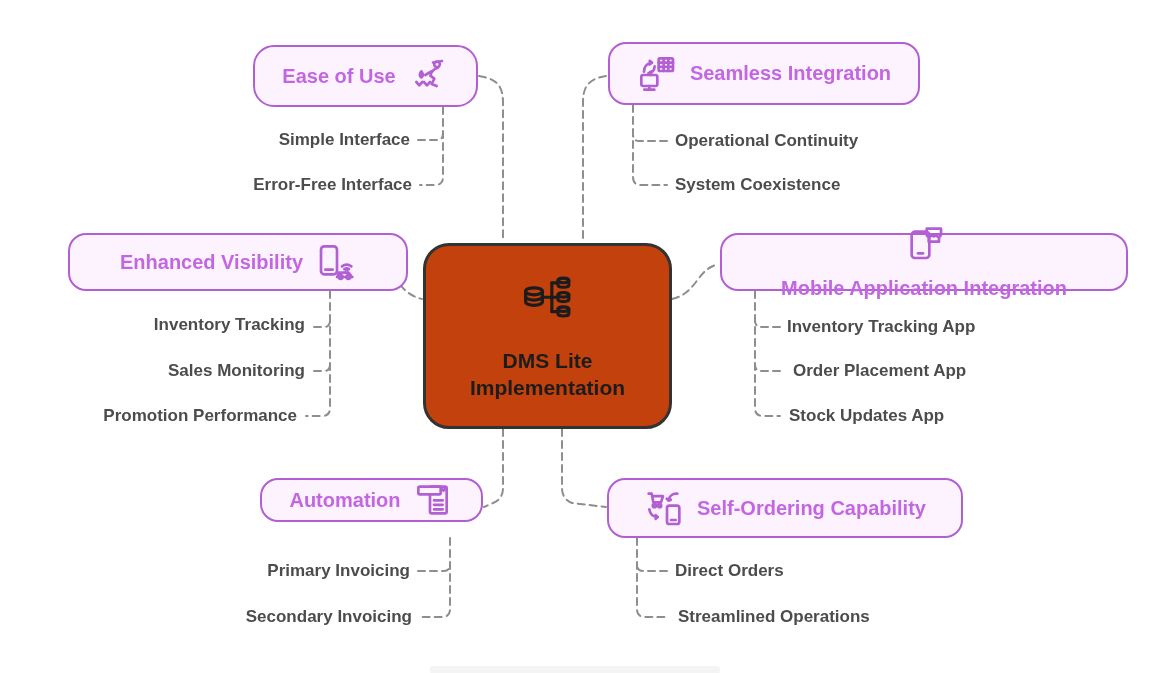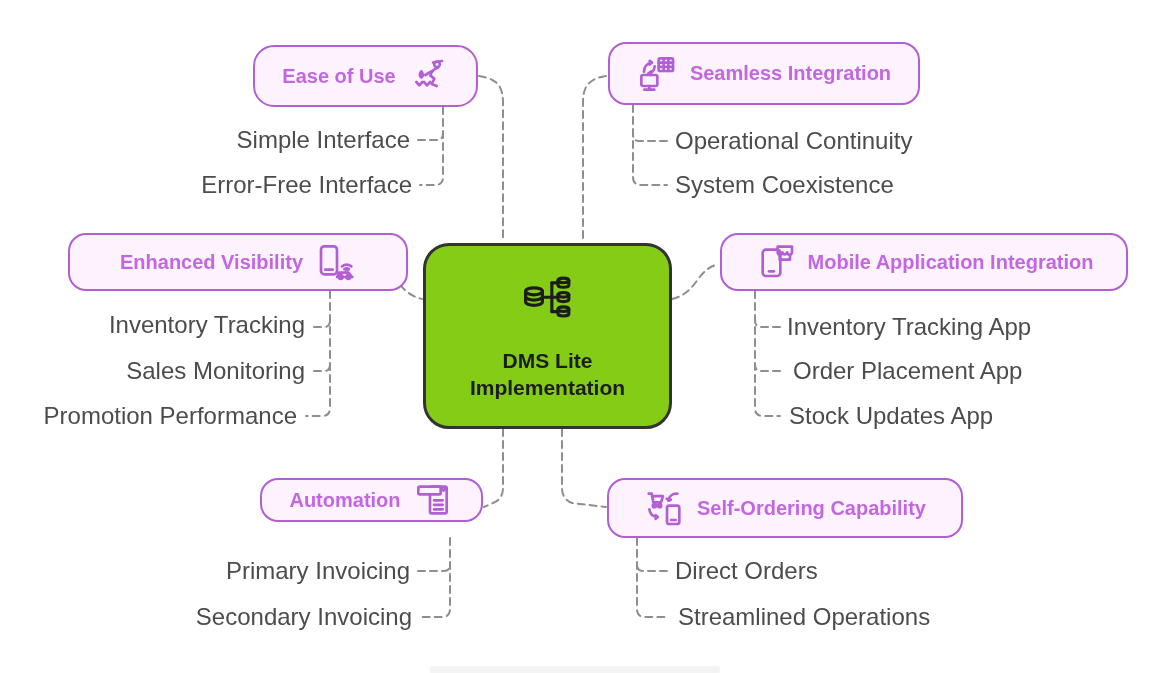--- a/index.html
+++ b/index.html
@@ -13,29 +13,29 @@
     position:absolute;display:flex;align-items:center;justify-content:center;gap:13px;
     background:#fdf3fe;border:2.5px solid #b15fd2;border-radius:18px;
     color:#c266e2;font-weight:bold;font-size:20px;box-sizing:border-box;padding:0 14px;
     white-space:nowrap;
   }
   .bnode .icon{flex:0 0 auto;display:flex;color:#b15fd2;}
   .bnode .icon svg{display:block;}
   .icon svg *{fill:none;stroke:currentColor;stroke-width:1.6;stroke-linecap:round;stroke-linejoin:round;}
   .cnode{
     position:absolute;left:423px;top:243px;width:249px;height:186px;
-    background:#84cc16;border:3px solid #333333;border-radius:26px;
+    background:#c2410c;border:3px solid #333333;border-radius:26px;
     display:flex;flex-direction:column;align-items:center;justify-content:center;gap:16px;
     box-sizing:border-box;
   }
   .cnode .icon{color:#1c1c1c;}
   .cnode .icon svg *{stroke-width:1.8;}
   .ctitle{font-size:21px;font-weight:bold;color:#1c1c1c;text-align:center;line-height:1.3;}
   .leaf{
-    position:absolute;height:26px;line-height:26px;font-size:24px;font-weight:normal;
+    position:absolute;height:26px;line-height:26px;font-size:17px;font-weight:bold;
     color:#4c4c4c;white-space:nowrap;
   }
   .watermark{
     position:absolute;left:430px;top:666px;width:290px;height:8px;
     background:#f4f4f4;border-radius:3px;
   }
 </style>
 </head>
 <body>
 
@@ -131,21 +131,21 @@
         <path d="M12.8,21 L13.7,18.4 L19.5,18.4 L21.6,21 M12.6,21 L21.8,21"></path>
         <circle cx="14.8" cy="21" r="1.1"></circle>
         <circle cx="19.4" cy="21" r="1.1"></circle>
         <path d="M15.6,14.6 A4.6,4.6 0 0 1 21.2,14.6"></path>
         <path d="M17,16.3 A2.4,2.4 0 0 1 19.8,16.3"></path>
         <circle cx="18.4" cy="17.6" r="0.4"></circle>
       </svg>
     </span>
   </div>
 
-  <div class="bnode" style="left:720px;top:233px;width:408px;height:58px;">
+  <div class="bnode" style="left:720px;top:233px;width:408px;height:58px;flex-direction:column;">
     <span class="icon">
       <svg width="40" height="40" viewBox="0 0 24 24">
         <rect x="4.6" y="4.6" width="10.6" height="15.8" rx="2"></rect>
         <path d="M8.4,17.6 L11.4,17.6"></path>
         <path d="M13.6,6.2 L13.6,2.8 L22.2,2.8 L22.2,6.2 A1.45,1.45 0 0 1 19.3,6.2 A1.45,1.45 0 0 1 16.45,6.2 A1.4,1.4 0 0 1 13.6,6.2 Z"></path>
         <path d="M14.8,7.8 L14.8,10.6 L21,10.6 L21,7.8"></path>
       </svg>
     </span>
     <span>Mobile Application Integration</span>
   </div>

